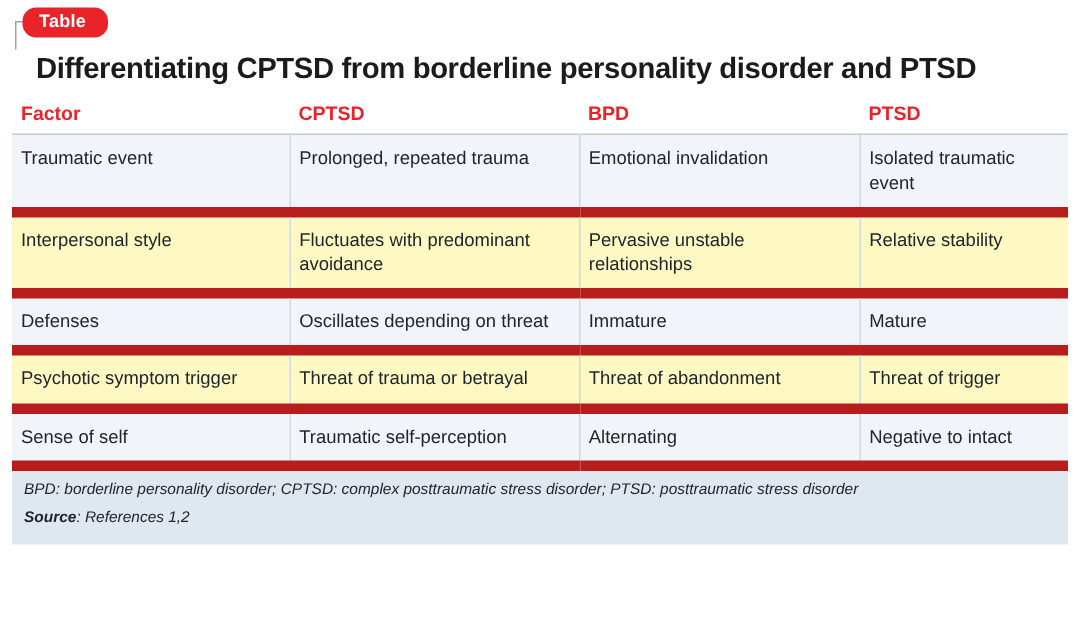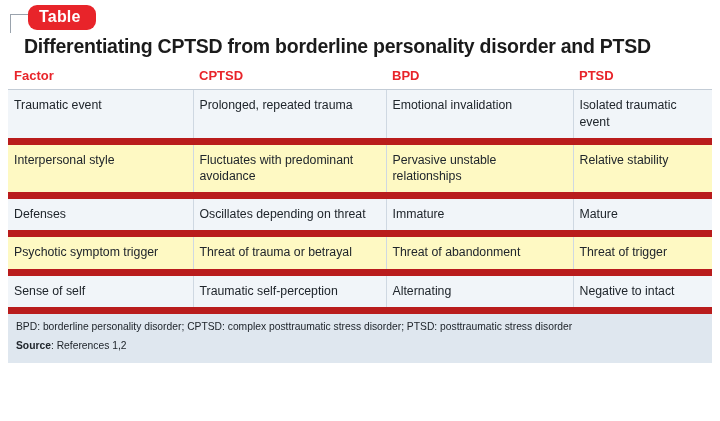--- a/index.html
+++ b/index.html
@@ -32,25 +32,25 @@
     position: absolute;
     left: 10px;
     top: 14px;
     width: 24px;
     height: 18px;
     border-left: 1.5px solid #9aa3ad;
     border-top: 1.5px solid #9aa3ad;
   }
   .badge {
     position: absolute;
-    left: 28px;
+    left: 15px;
     top: 5px;
     background: #e8242a;
     color: #ffffff;
-    font-size: 16px;
+    font-size: 12px;
     font-weight: bold;
     letter-spacing: 0.2px;
     padding: 3px 15px 4px 11px;
     border-radius: 9px;
     line-height: 1.1;
   }
 
   
   .title {
     font-size: 19.5px;
@@ -102,20 +102,21 @@
   tbody tr.odd td  { background: #f1f5f9; }
   tbody tr.even td { background: #fef9c3; }
 
   
   .footnotes {
     margin: 0 8px;
     width: 704px;
     box-sizing: border-box;
     background: #dfe7ef;
     padding: 6px 8px 9px 8px;
+    font-style: italic;
   }
   .abbrev {
     font-size: 10.3px;
     color: #20262c;
     line-height: 1.4;
     padding-bottom: 5px;
   }
   .source {
     font-size: 10.3px;
     color: #20262c;

